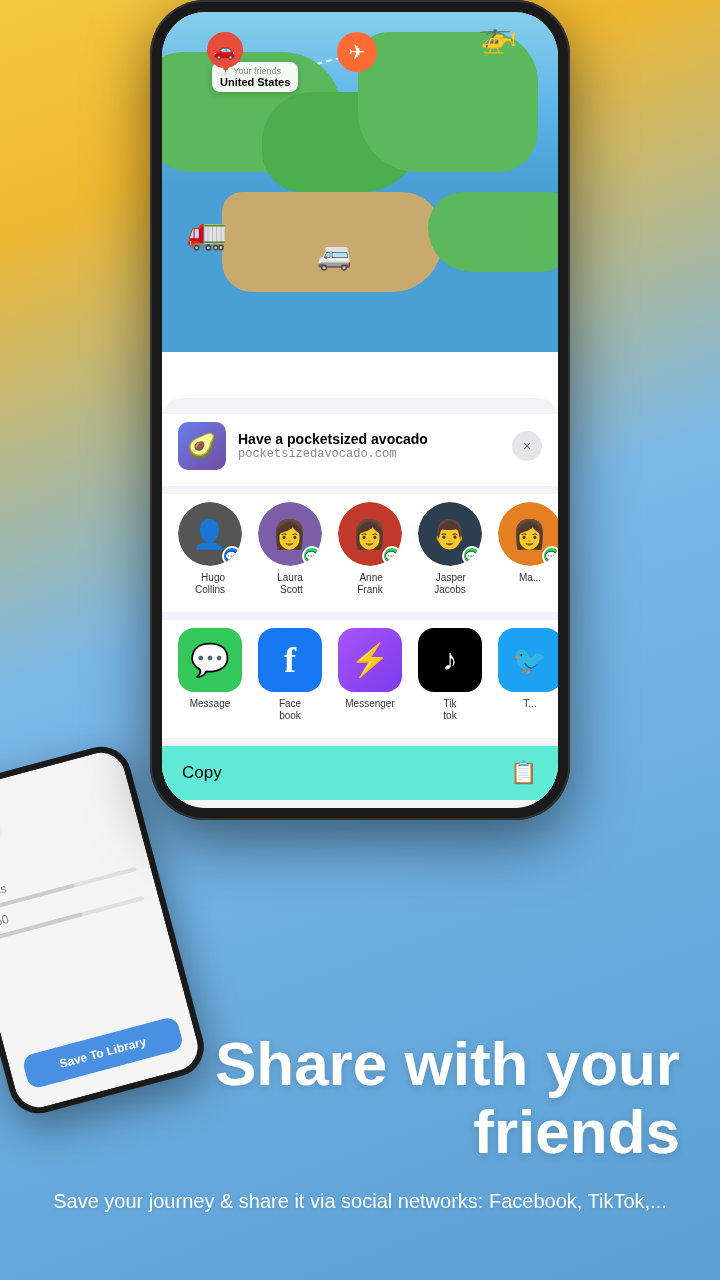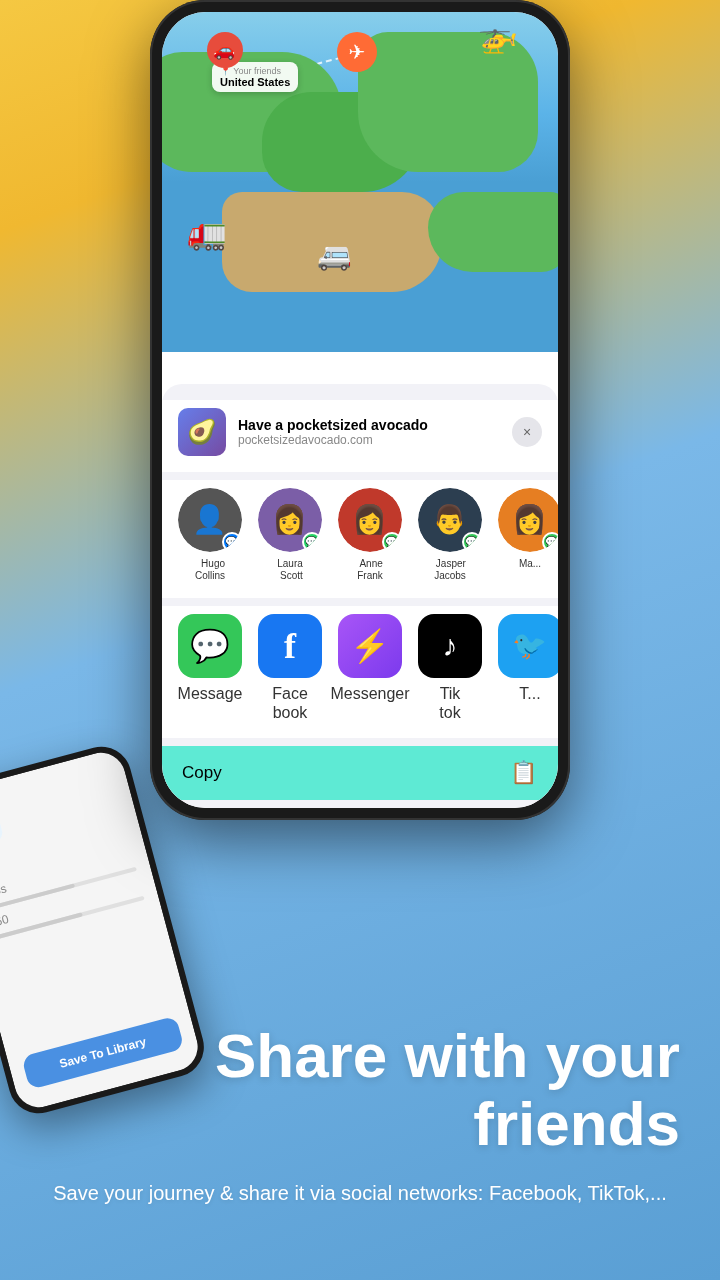--- a/index.html
+++ b/index.html
@@ -202,20 +202,21 @@
 
     .share-title-text {
       font-size: 14px;
       font-weight: 600;
       color: #000;
     }
 
     .share-url {
       font-size: 12px;
       color: #888;
+      font-family: Liberation Mono, monospace;
     }
 
     .close-btn {
       width: 30px;
       height: 30px;
       background: #e5e5ea;
       border-radius: 50%;
       display: flex;
       align-items: center;
       justify-content: center;
@@ -304,21 +305,21 @@
       height: 64px;
       border-radius: 16px;
       display: flex;
       align-items: center;
       justify-content: center;
       font-size: 30px;
       margin-bottom: 6px;
     }
 
     .app-name {
-      font-size: 16px;
+      font-size: 10px;
       color: #333;
       text-align: center;
       line-height: 1.2;
     }
 
     
     .copy-row {
       display: flex;
       align-items: center;
       justify-content: space-between;
@@ -333,21 +334,21 @@
     }
 
     .copy-icon {
       font-size: 22px;
       color: #555;
     }
 
     
     .bottom-section {
       position: absolute;
-      bottom: 12px;
+      bottom: 4px;
       left: 0;
       right: 0;
       height: 480px;
       display: flex;
       flex-direction: column;
       align-items: center;
       justify-content: flex-end;
       padding: 0 40px 60px 40px;
       text-align: right;
     }

